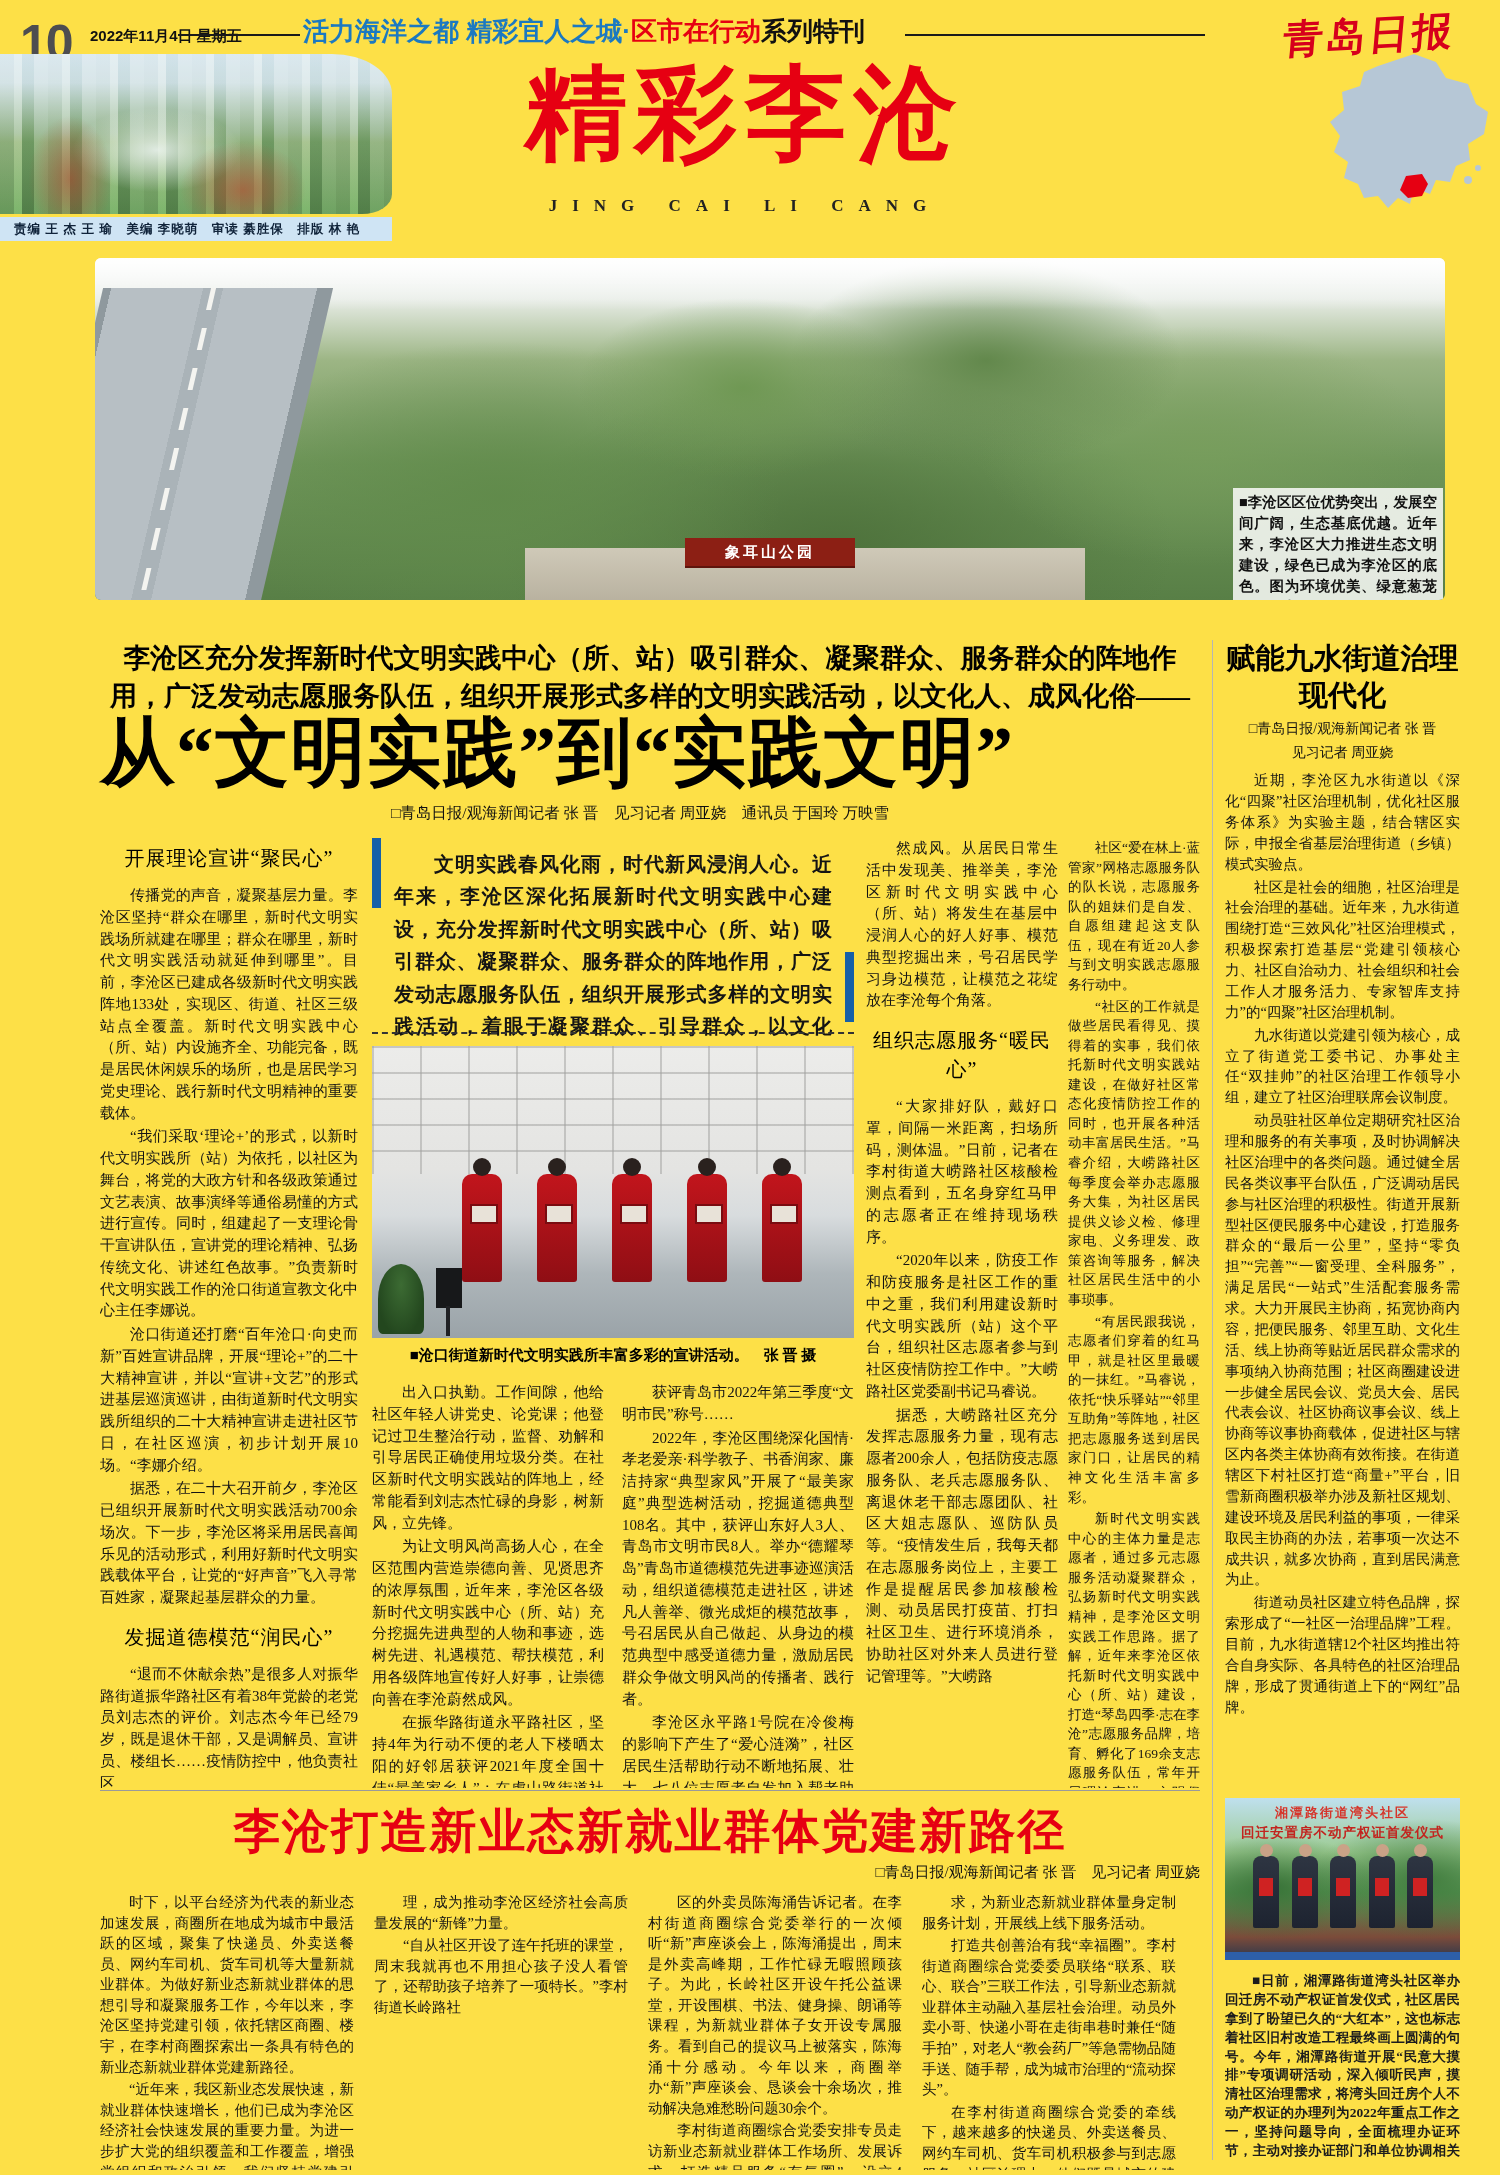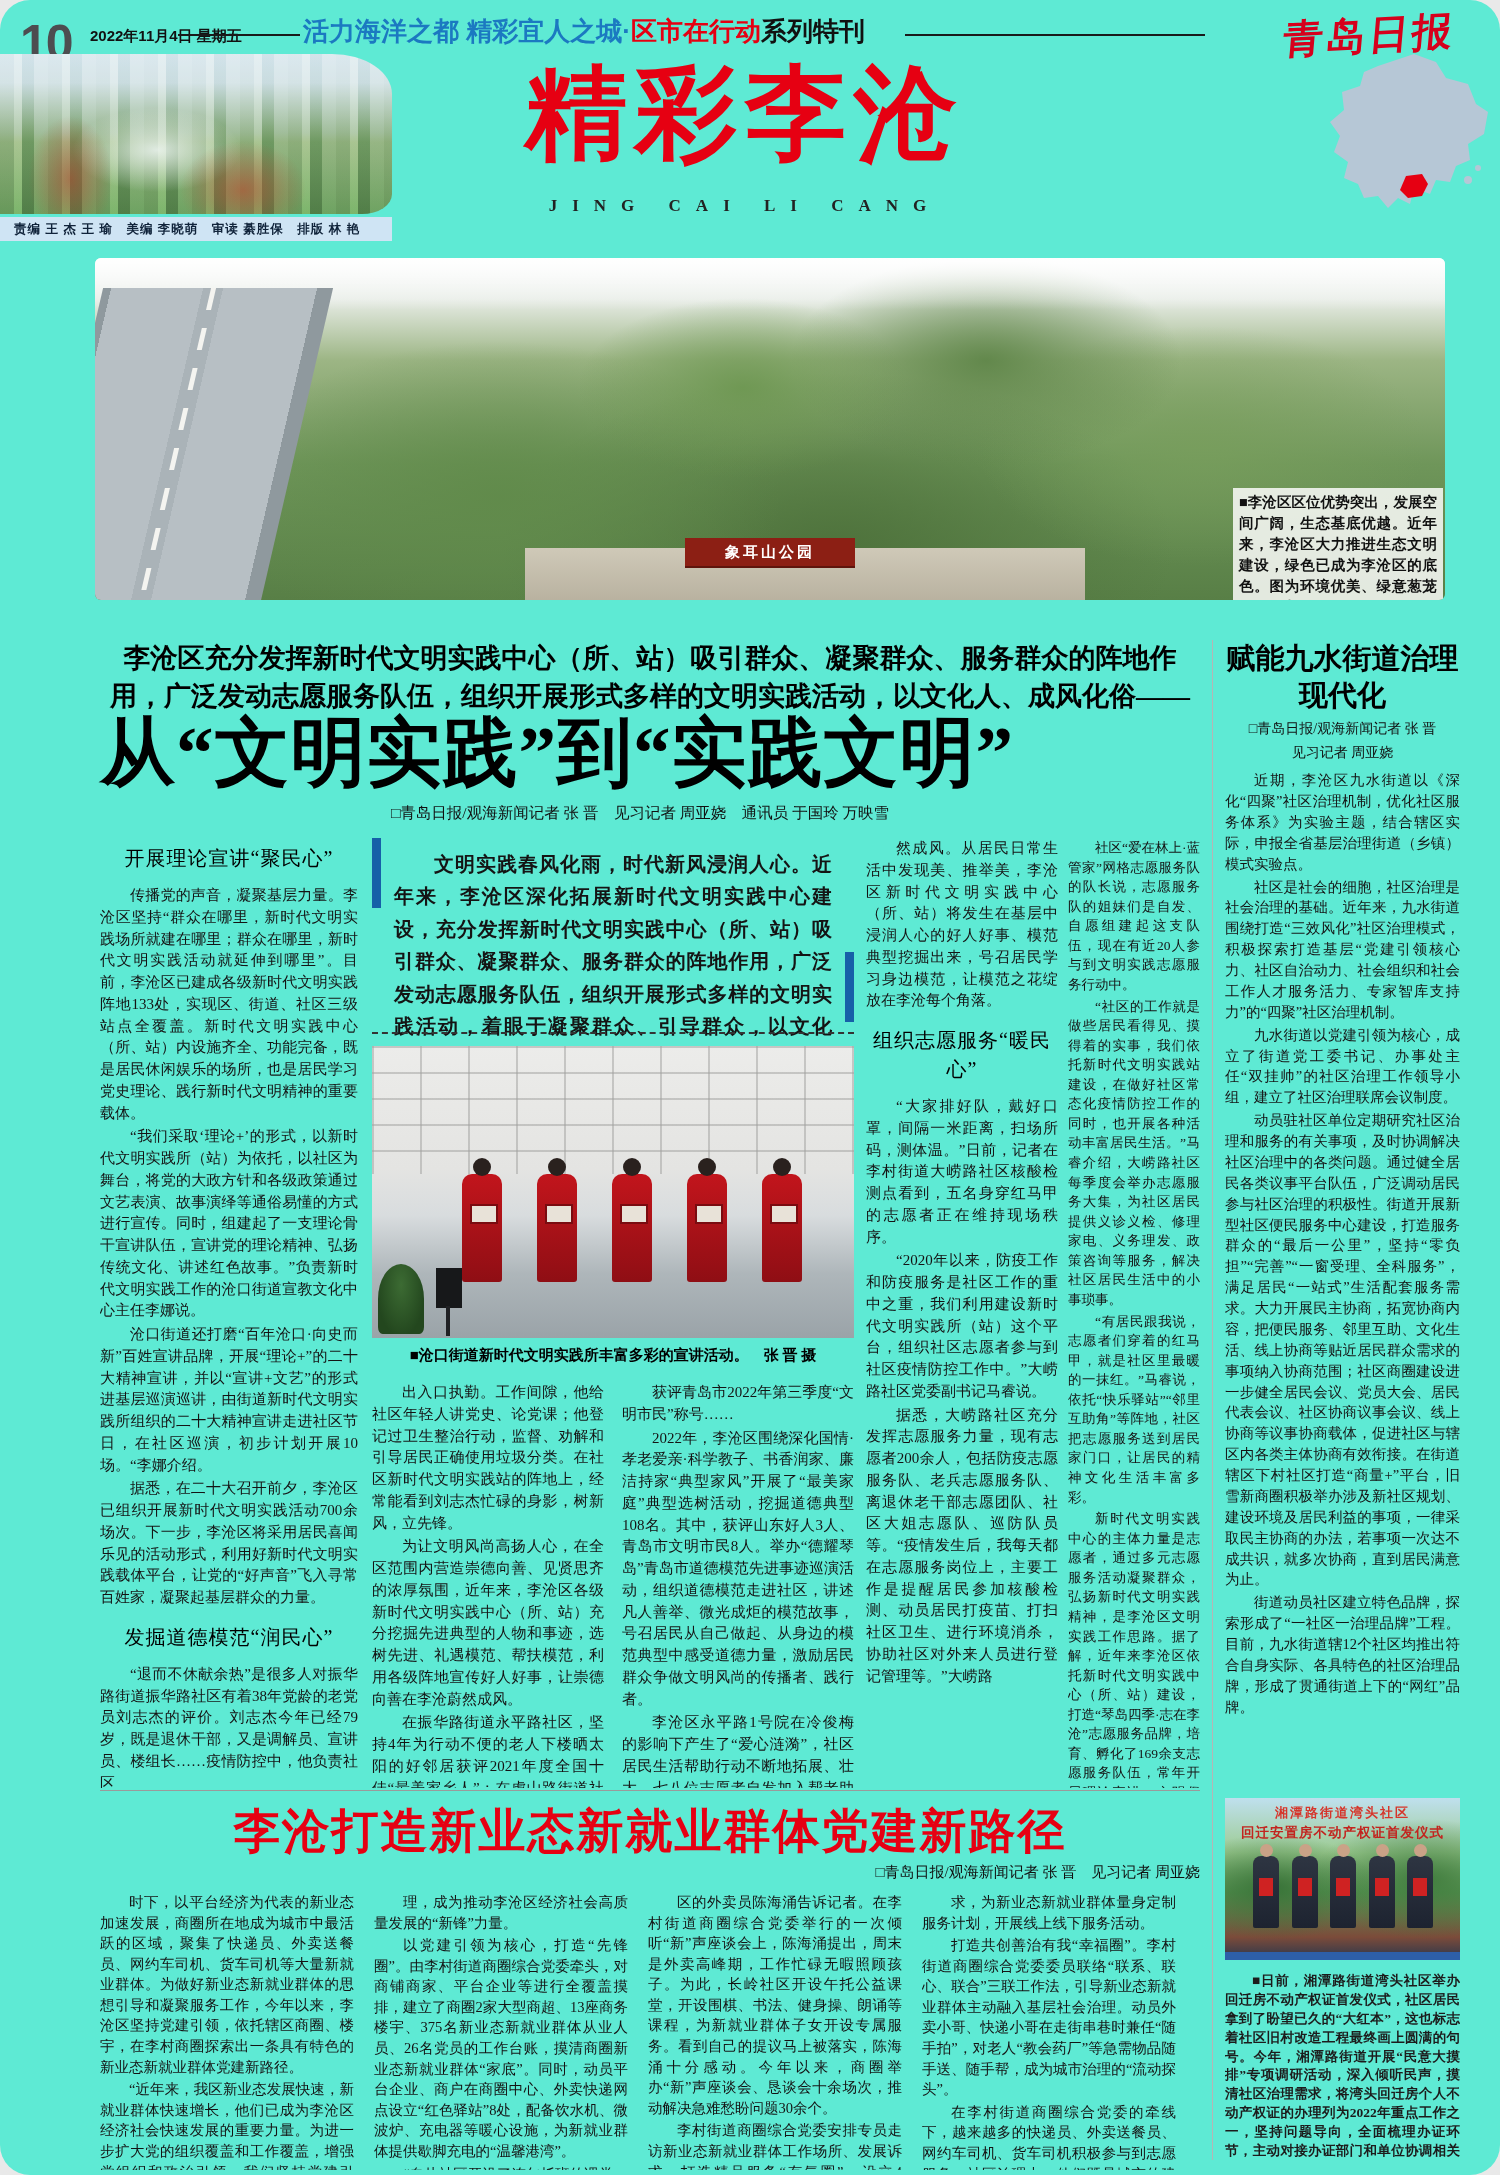--- a/index.html
+++ b/index.html
@@ -1,17 +1,17 @@
 <!DOCTYPE html>
 <html><head>
 <meta charset="utf-8">
 <style>
   html,body{margin:0;padding:0;background:#e9e9e9;}
-  .page{position:relative;width:1500px;height:2175px;margin:0 auto;background:#5eead4;overflow:hidden;
-        font-family:"Liberation Serif","DejaVu Serif",serif;color:#141414;border-radius:30px;}
+  .page{position:relative;width:1500px;height:2175px;margin:0 auto;background:#fde047;overflow:hidden;
+        font-family:"Liberation Serif","DejaVu Serif",serif;color:#141414;}
   .abs{position:absolute;}
   p{margin:0 0 2px 0;text-indent:2em;text-align:justify;}
   
   .pagenum{left:20px;top:14px;font-size:50px;font-weight:900;color:#4d4d50;font-family:"Liberation Sans",sans-serif;letter-spacing:-2px;}
   .dateline{left:90px;top:27px;font-size:15px;font-weight:bold;color:#111;font-family:"Liberation Sans",sans-serif;}
   .ruleA{left:178px;top:34px;width:122px;height:2px;background:#1a1a1a;}
   .masthead{left:303px;top:14px;font-size:26px;font-weight:900;white-space:nowrap;font-family:"Liberation Sans",sans-serif;}
   .masthead .blue{color:#1b79c1;}
   .masthead .red{color:#e60012;}
   .masthead .black{color:#111;}
@@ -239,21 +239,20 @@
 
   <div class="abs hrule"></div>
   <div class="abs bheadline">李沧打造新业态新就业群体党建新路径</div>
   <div class="abs bbyline">□青岛日报/观海新闻记者 张 晋　见习记者 周亚娆</div>
   <div class="abs col bcol" style="left:100px;">
       <p>时下，以平台经济为代表的新业态加速发展，商圈所在地成为城市中最活跃的区域，聚集了快递员、外卖送餐员、网约车司机、货车司机等大量新就业群体。为做好新业态新就业群体的思想引导和凝聚服务工作，今年以来，李沧区坚持党建引领，依托辖区商圈、楼宇，在李村商圈探索出一条具有特色的新业态新就业群体党建新路径。</p>
       <p>“近年来，我区新业态发展快速，新就业群体快速增长，他们已成为李沧区经济社会快速发展的重要力量。为进一步扩大党的组织覆盖和工作覆盖，增强党组织和政治引领，我们坚持党建引领，把新业态新就业群体党建工作纳入全区基层党建工作总体布局。”李沧区委组织部相关负责人表示。</p>
     </div>
   <div class="abs col bcol" style="left:374px;">
       <p>理，成为推动李沧区经济社会高质量发展的“新锋”力量。</p>
-      <p>以党建引领为核心，打造“先锋圈”。由李村街道商圈综合党委牵头，对商铺商家、平台企业等进行全覆盖摸排，建立了商圈2家大型商超、13座商务楼宇、375名新业态新就业群体从业人员、26名党员的工作台账，摸清商圈新业态新就业群体“家底”。同时，动员平台企业、商户在商圈中心、外卖快递网点设立“红色驿站”8处，配备饮水机、微波炉、充电器等暖心设施，为新就业群体提供歇脚充电的“温馨港湾”。</p>
       <p>“自从社区开设了连午托班的课堂，周末我就再也不用担心孩子没人看管了，还帮助孩子培养了一项特长。”李村街道长岭路社</p>
     </div>
   <div class="abs col bcol" style="left:648px;">
       <p>区的外卖员陈海涌告诉记者。在李村街道商圈综合党委举行的一次倾听“新”声座谈会上，陈海涌提出，周末是外卖高峰期，工作忙碌无暇照顾孩子。为此，长岭社区开设午托公益课堂，开设围棋、书法、健身操、朗诵等课程，为新就业群体子女开设专属服务。看到自己的提议马上被落实，陈海涌十分感动。今年以来，商圈举办“新”声座谈会、恳谈会十余场次，推动解决急难愁盼问题30余个。</p>
       <p>李村街道商圈综合党委安排专员走访新业态新就业群体工作场所、发展诉求，打造精品服务“有氧圈”，设立4处“红色新锋”服务驿站，推出“新锋”系列特训课程：服务器站为新就业群体提供饮水加热、休息充电、免费药品、免费饮水、免费上网等基础服务，让从业人员感受到“家”的温暖。</p>
     </div>
   <div class="abs col bcol" style="left:922px;">
       <p>求，为新业态新就业群体量身定制服务计划，开展线上线下服务活动。</p>
       <p>打造共创善治有我“幸福圈”。李村街道商圈综合党委委员联络“联系、联心、联合”三联工作法，引导新业态新就业群体主动融入基层社会治理。动员外卖小哥、快递小哥在走街串巷时兼任“随手拍”，对老人“教会药厂”等急需物品随手送、随手帮，成为城市治理的“流动探头”。</p>
       <p>在李村街道商圈综合党委的牵线下，越来越多的快递员、外卖送餐员、网约车司机、货车司机积极参与到志愿服务、社区治理中，他们既是城市的建设者，也是城市的守护者……商圈党委还组建了“融法律”“融金融”“融智慧”三大律师团队，根据发展潮流和实际需求解决商圈难题，共同打造新业态新就业群体服务生态圈。</p>

